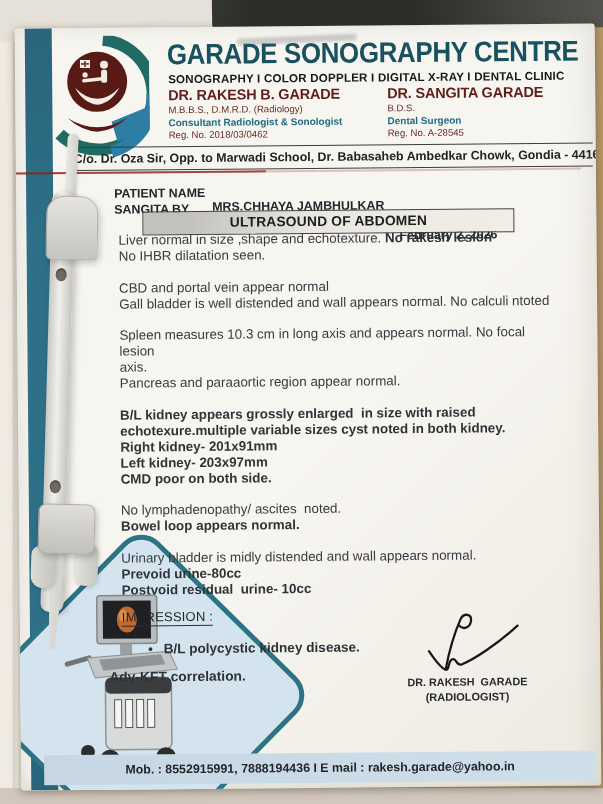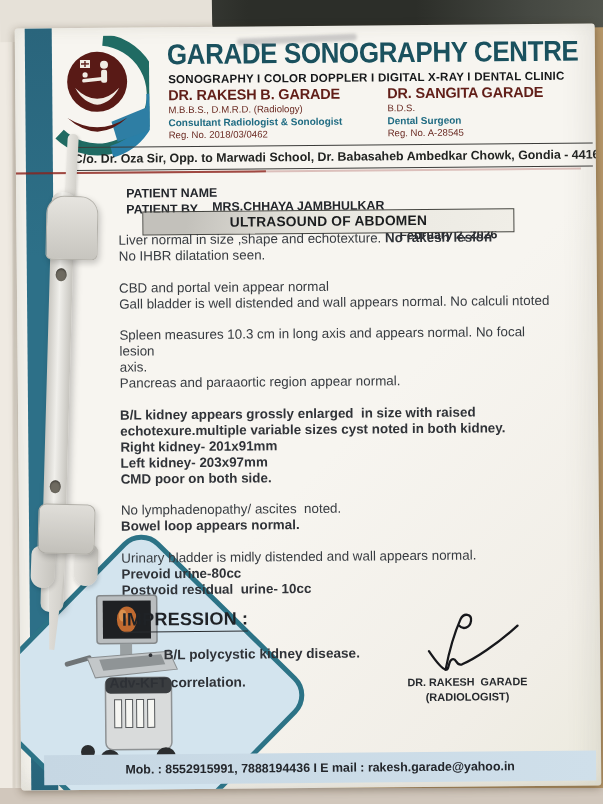--- a/index.html
+++ b/index.html
@@ -41,36 +41,36 @@
   .doc-reg{font-size:9.6px;color:#6a2a22;margin-top:2px;white-space:nowrap;}
   .address-bar{position:absolute;left:58px;top:119px;width:519px;height:22px;
     border-top:1.6px solid #3c3c3a;border-bottom:1.6px solid #3c3c3a;
     font-size:12.4px;font-weight:700;color:#222422;text-align:center;line-height:22px;white-space:nowrap;}
   .red-line{position:absolute;left:0;top:144px;width:250px;height:2px;background:#8c211a;opacity:.75;}
   .red-line2{position:absolute;left:0;top:144px;width:565px;height:1.5px;background:#8c211a;opacity:.25;}
   .smudge{position:absolute;background:rgba(95,95,100,.28);filter:blur(1.5px);border-radius:3px;}
 
   
   .pt-row{position:absolute;left:0;width:100%;height:16px;font-size:12.4px;font-weight:700;color:#23262b;white-space:pre;}
-  .pt-row .lab{position:absolute;left:110px;}
+  .pt-row .lab{position:absolute;left:98px;}
   .pt-row .val{position:absolute;left:196px;}
   .pt-row .rgt{position:absolute;left:383px;}
   .row1{top:145px;} .row2{top:161px;}
 
   
   .title-box{position:absolute;left:126px;top:184px;width:370px;height:22px;
     border:1.3px solid #44443f;background:linear-gradient(100deg,#c3c1bb 0 12%,#e9e7e0 45%,#f0eee7 100%);
     text-align:center;font-size:13.8px;font-weight:700;color:#1b1d1f;line-height:22px;letter-spacing:.2px;}
   .report-body{position:absolute;left:102px;top:205px;width:440px;
     font-size:13.4px;color:#383c41;}
   .rline{min-height:15.9px;line-height:15.9px;white-space:pre-wrap;}
   .rline span{white-space:pre-wrap;}
   .rline .b{font-weight:700;color:#303338;}
   .impression{margin-top:11px;}
-  .imp-head{display:inline-block;font-size:18px;font-weight:700;color:#1f2226;
+  .imp-head{display:inline-block;font-size:13px;font-weight:400;color:#1f2226;
     border-bottom:1.8px solid #2a2d31;padding-bottom:1px;letter-spacing:.2px;}
   .imp-item{margin-top:15px;margin-left:26px;font-size:13.6px;font-weight:700;color:#2e3136;}
   .imp-item::before{content:"\2022";margin-right:11px;font-size:13px;}
   .advice{margin-top:13px;margin-left:-13px;font-size:13.8px;font-weight:700;color:#2e3136;}
 
   
   .sig-block{position:absolute;left:372px;top:587px;width:150px;text-align:center;}
   .sig-svg{display:block;margin:0 auto;}
   .sig-name{font-size:10.8px;font-weight:700;color:#26292d;white-space:pre;margin-top:0px;}
   .sig-role{font-size:11px;font-weight:700;color:#26292d;margin-top:3px;}
@@ -176,21 +176,21 @@
   <div class="red-line"></div>
   <div class="red-line2"></div>
   <div class="smudge" style="left:222px;top:10px;width:120px;height:7px;transform:rotate(-2deg);"></div>
 
   <div class="pt-row row1">
     <span class="lab">PATIENT NAME</span>
     <span class="val">MRS.CHHAYA JAMBHULKAR</span>
     <span class="rgt">AGE.  55 YRS / F</span>
   </div>
   <div class="pt-row row2">
-    <span class="lab">PATIENT BY</span>
+    <span class="lab">SANGITA BY</span>
     <span class="val">DR. ISHAN PAREKH SIR</span>
     <span class="rgt">February 2, 2026</span>
   </div>
 
   <div class="title-box">ULTRASOUND OF ABDOMEN</div>
 
   <div class="report-body above">
     <div>
         <div class="rline"><span>Liver normal in size ,shape and echotexture. </span><span class="b">No rakesh lesion</span></div>
         <div class="rline"><span>No IHBR dilatation seen.</span></div>

